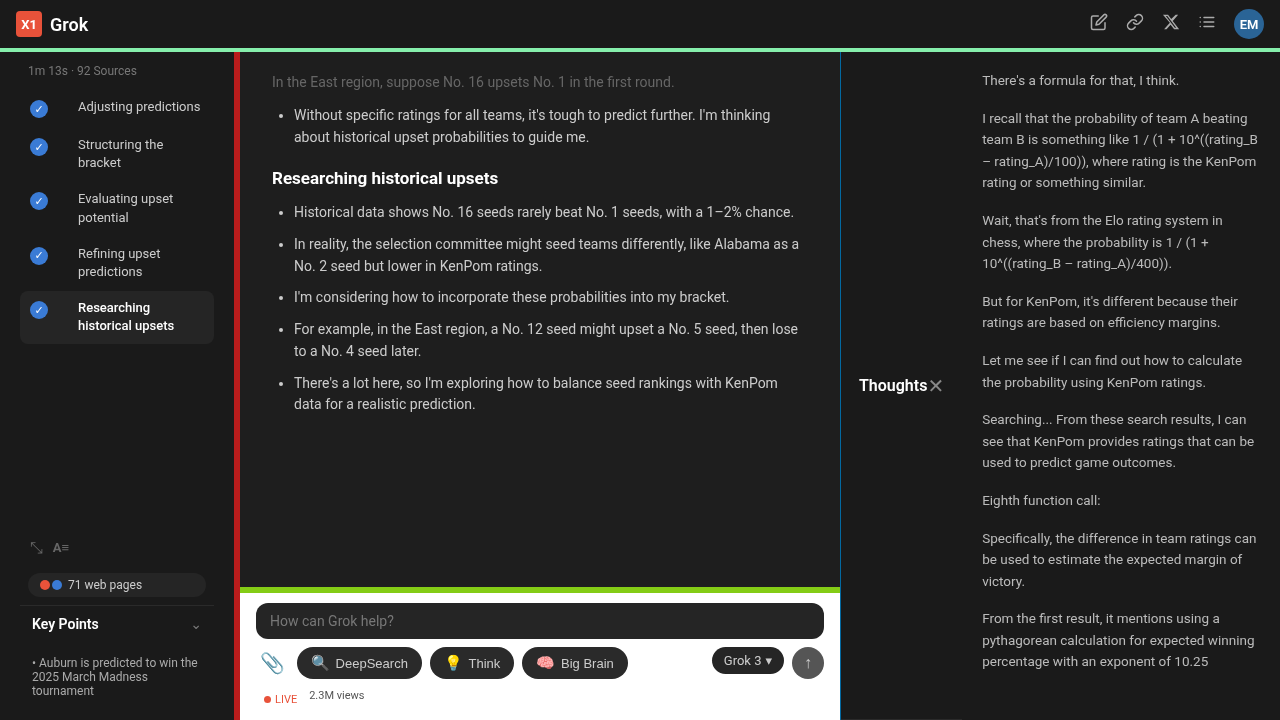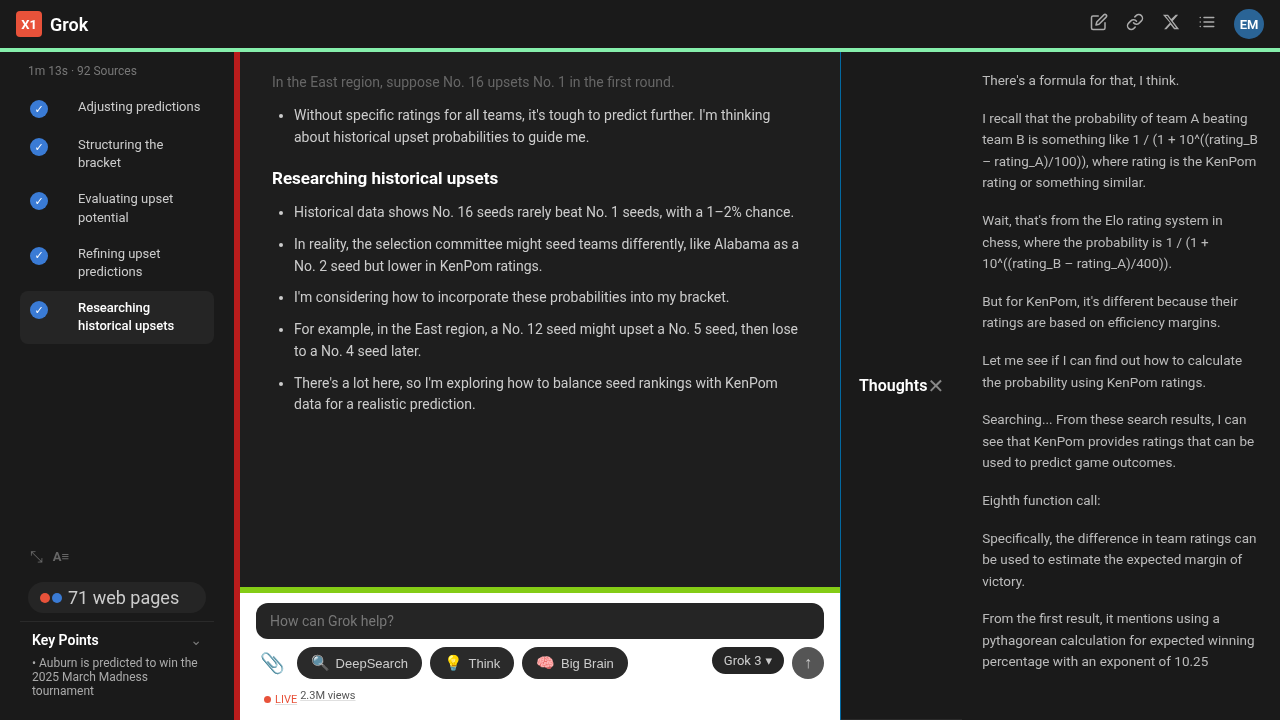--- a/index.html
+++ b/index.html
@@ -158,21 +158,21 @@
     .web-badge-dots {
       display: flex;
       gap: 2px;
     }
     .web-dot {
       width: 10px;
       height: 10px;
       border-radius: 50%;
     }
     .web-pages-text {
-      font-size: 18px;
+      font-size: 12px;
       color: #ccc;
     }
 
     
     .key-points-section {
       padding: 10px 12px;
       border-top: 1px solid #2a2a2a;
     }
     .key-points-header {
       display: flex;
@@ -185,21 +185,21 @@
       color: #fff;
     }
     .chevron-btn {
       color: #777;
       cursor: pointer;
       font-size: 14px;
       background: none;
       border: none;
     }
     .key-points-content {
-      margin-top: 8px;
+      margin-top: 24px;
       font-size: 12px;
       color: #aaa;
     }
 
     
     .content-area {
       flex: 1;
       overflow-y: auto;
       padding: 20px 32px;
       background: #1e1e1e;
@@ -500,21 +500,21 @@
           <span>Big Brain</span>
         </button>
         <div class="input-actions-right">
           <div class="model-select">
             <span>Grok 3</span>
             <span>▾</span>
           </div>
           <button class="send-btn">↑</button>
         </div>
       </div>
-      <div style="display:flex; align-items:center; gap:3px; margin-top:6px; padding-left:4px;text-decoration:underline;">
+      <div style="display:flex; align-items:center; gap:12px; margin-top:6px; padding-left:4px;">
         <div class="live-badge">
           <div class="live-dot"></div>
           <span>LIVE</span>
         </div>
         <span class="views-text">2.3M views</span>
       </div>
     </div>
   </div>
 
   <div class="thoughts-panel">

